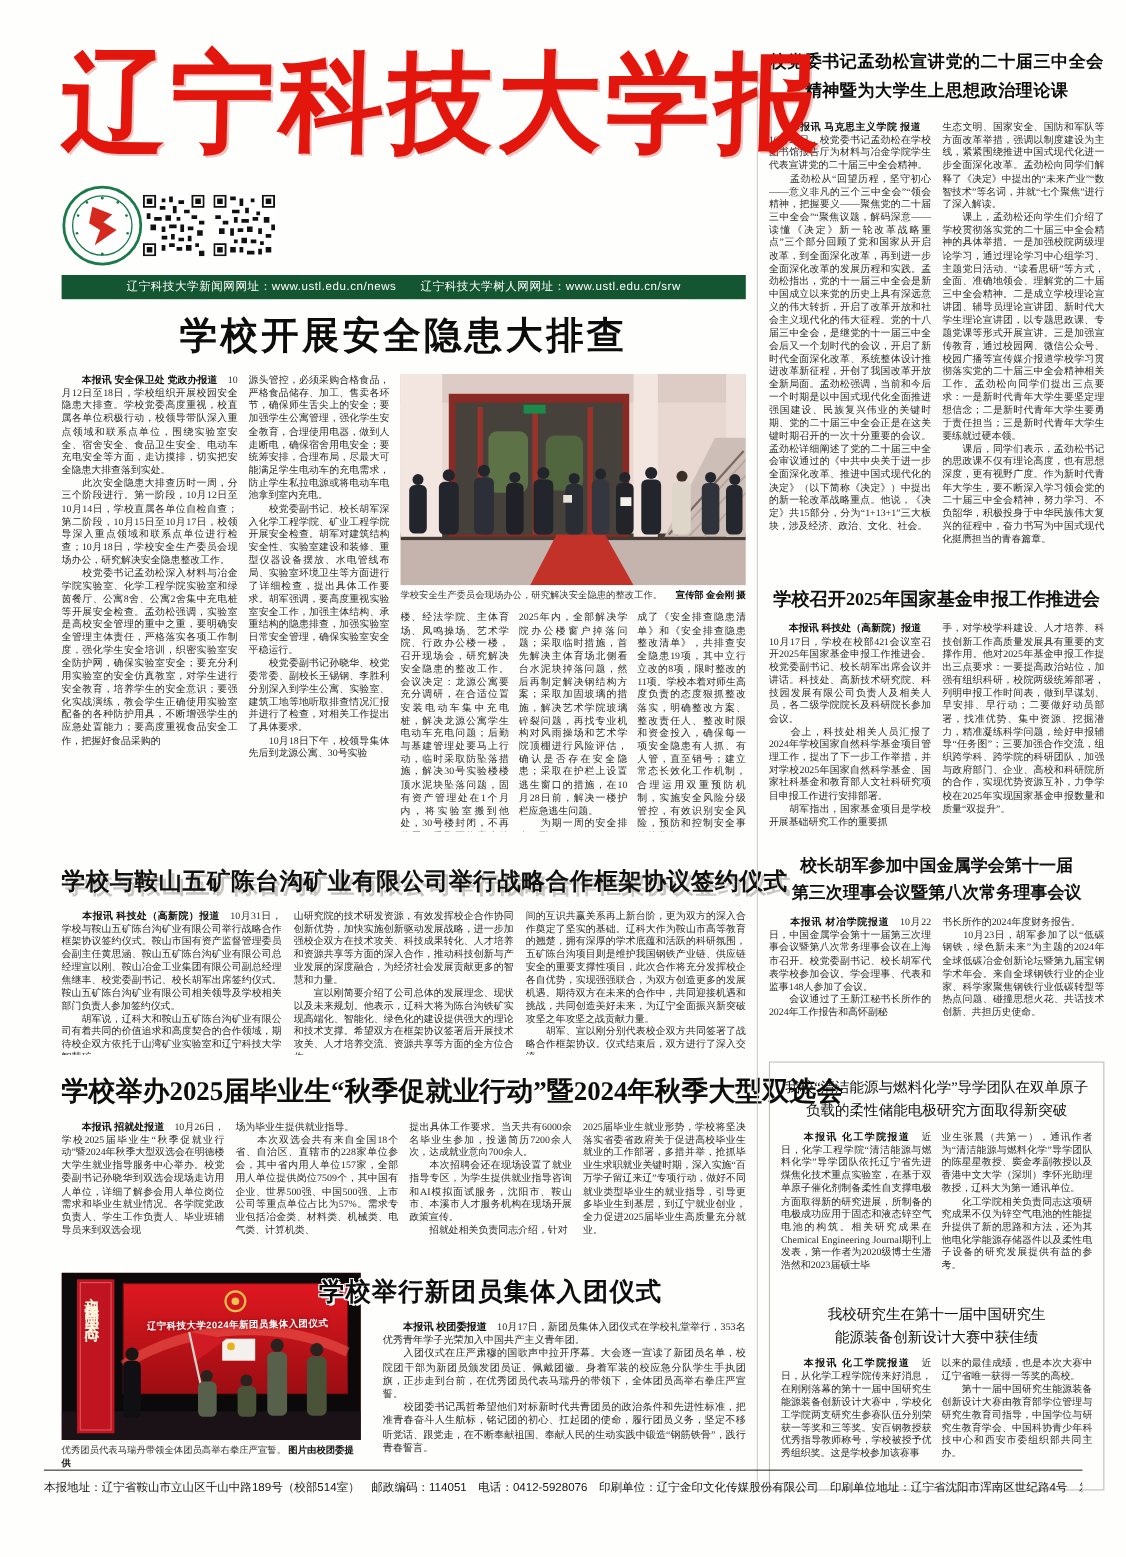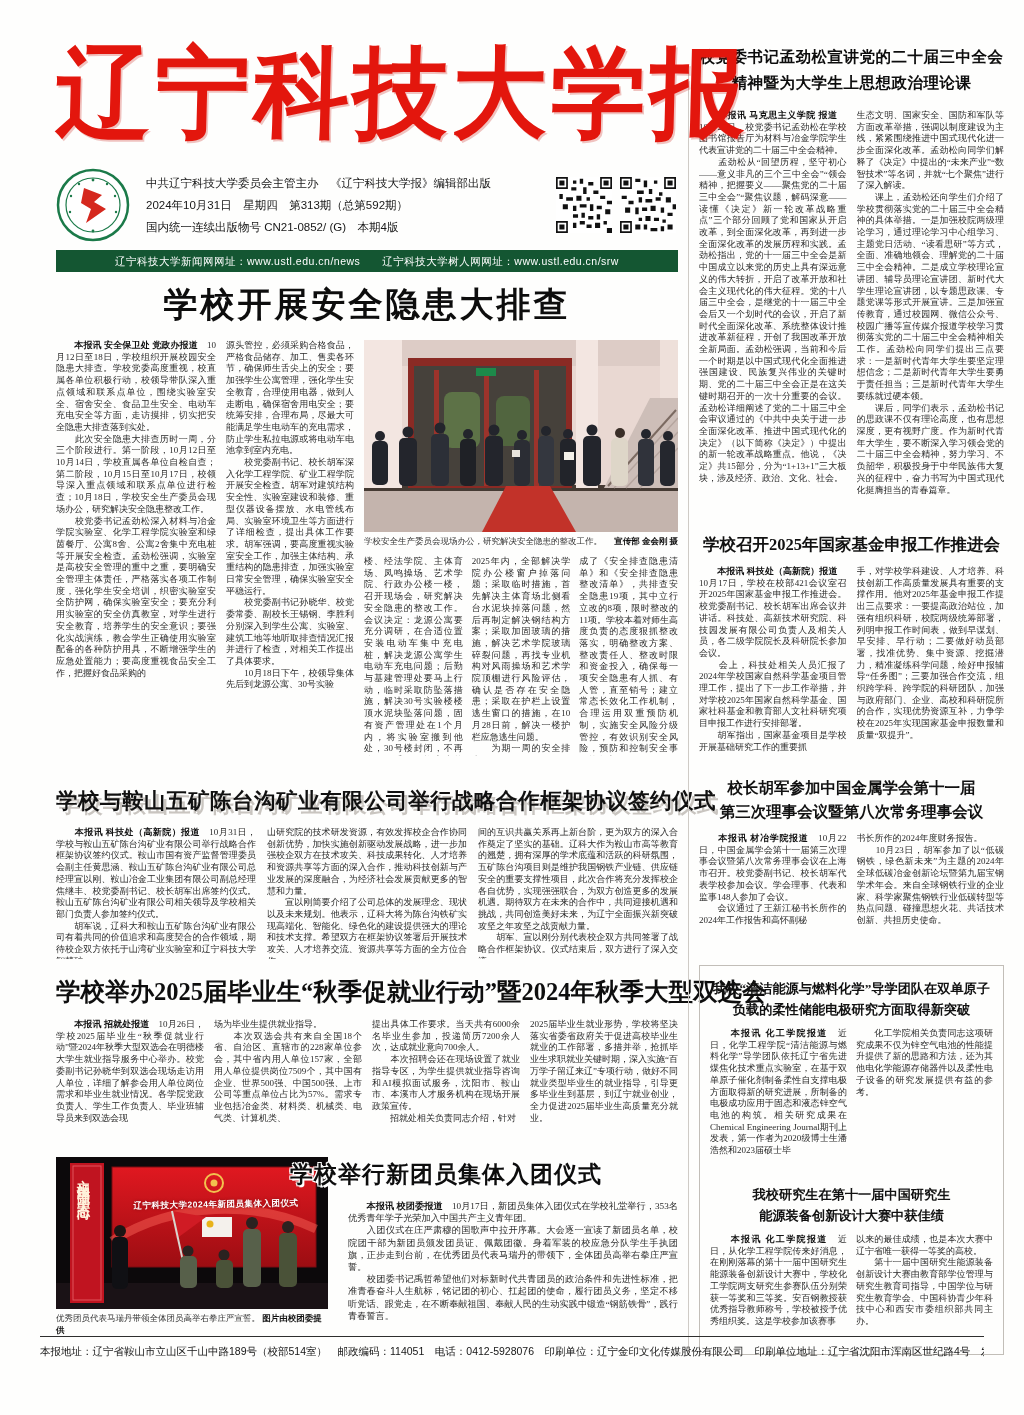--- a/index.html
+++ b/index.html
@@ -121,21 +121,21 @@
   .fund h2 { margin:0 0 10px 0; text-align:center; font-size:16.5px; font-weight:900; color:#111; white-space:nowrap; }
   .fund .cols { gap:10px; height:196px; }
   .fund .col { flex:1; }
 
   .metal { margin-top:14px; }
   .metal h2 { margin:0 0 9px 0; text-align:center; font-size:15.5px; font-weight:900; line-height:24px; color:#111; }
   .metal .cols { gap:10px; height:118px; }
   .metal .col { flex:1; }
 
   .rbox { margin-top:14px; border:1px solid #c2beb8; padding:10px 10px 8px 10px; }
-  .rbox h3 { margin:2px 0 8px 0; text-align:center; font-size:13.2px; font-weight:700; line-height:21px; color:#111; }
+  .rbox h3 { margin:2px 0 8px 0; text-align:center; font-size:13.2px; font-weight:400; line-height:21px; color:#111; }
   .rbox .cols { gap:9px; }
   .rbox .col { flex:1; }
   .ebody1 { height:142px; }
   .ebody2 { height:112px; }
   .rbox .sep { height:12px; }
 
   
   .footer {
     position:absolute; left:40px; right:40px; top:1336px;
     border-top:1.5px solid #2e2e2e; padding-top:8px;
@@ -161,25 +161,20 @@
               <path d="M28 20 L46 27 L38 34 L50 41 L30 55 L35 41 L25 35 Z" fill="#d5281e"></path>
               <circle cx="37" cy="12" r="1.4" fill="#1b7a49"></circle>
                 <circle cx="23" cy="16" r="1.2" fill="#1b7a49"></circle>
               <circle cx="51" cy="16" r="1.2" fill="#1b7a49"></circle>
                 <circle cx="15" cy="28" r="1.2" fill="#1b7a49"></circle>
               <circle cx="59" cy="28" r="1.2" fill="#1b7a49"></circle>
                 <circle cx="14" cy="44" r="1.2" fill="#1b7a49"></circle>
               <circle cx="60" cy="44" r="1.2" fill="#1b7a49"></circle>
                 <circle cx="37" cy="63" r="1.4" fill="#1b7a49"></circle>
             </svg>
-          </div>
-          <div class="info-lines">
-            <div>中共辽宁科技大学委员会主管主办　《辽宁科技大学报》编辑部出版</div>
-            <div>2024年10月31日　星期四　第313期（总第592期）</div>
-            <div>国内统一连续出版物号 CN21-0852/ (G)　本期4版</div>
           </div>
           <div class="qr-pair">
             <svg class="qr" viewBox="0 0 33 33">
               <rect width="33" height="33" fill="#fff"></rect>
               <path fill="#111" d="M0 0h7v7H0zM26 0h7v7h-7zM0 26h7v7H0z"></path>
               <path fill="#fff" d="M1 1h5v5H1zM27 1h5v5h-5zM1 27h5v5H1z"></path>
               <path fill="#111" d="M2 2h3v3H2zM28 2h3v3h-3zM2 28h3v3H2zM10 2h2v2h-2zM14 1h2v3h-2zM19 3h3v2h-3zM9 6h3v2H9zM16 6h2v4h-2zM22 8h3v2h-3zM2 10h2v3H2zM6 12h4v2H6zM12 11h3v3h-3zM18 12h2v2h-2zM26 11h3v2h-3zM30 14h3v2h-3zM4 16h3v3H4zM10 17h2v3h-2zM14 16h4v2h-4zM20 16h2v4h-2zM24 17h3v2h-3zM29 19h3v3h-3zM10 22h3v2h-3zM15 21h2v3h-2zM19 23h3v2h-3zM24 22h2v3h-2zM10 27h2v3h-2zM14 26h3v2h-3zM18 28h3v2h-3zM23 27h3v3h-3zM28 26h2v2h-2zM30 30h3v3h-3z"></path>
             </svg>
             <svg class="qr" viewBox="0 0 33 33">
               <rect width="33" height="33" fill="#fff"></rect>
@@ -436,20 +431,21 @@
         <div>
           <h3>
             <span>我校“清洁能源与燃料化学”导学团队在双单原子</span><br>
             <span>负载的柔性储能电极研究方面取得新突破</span>
           </h3>
           <div class="cols ebody1">
             <div class="col">
                 <p class="para"><b>　　本报讯 化工学院报道</b>　近日，化学工程学院“清洁能源与燃料化学”导学团队依托辽宁省先进煤焦化技术重点实验室，在基于双单原子催化剂制备柔性自支撑电极方面取得新的研究进展，所制备的电极成功应用于固态和液态锌空气电池的构筑。相关研究成果在Chemical Engineering Journal期刊上发表，第一作者为2020级博士生潘浩然和2023届硕士毕</p>
               </div>
             <div class="col">
+                <p class="para">业生张晨（共第一），通讯作者为“清洁能源与燃料化学”导学团队的陈星星教授、窦金孝副教授以及香港中文大学（深圳）李怀光助理教授，辽科大为第一通讯单位。</p>
                 <p class="para">　　化工学院相关负责同志这项研究成果不仅为锌空气电池的性能提升提供了新的思路和方法，还为其他电化学能源存储器件以及柔性电子设备的研究发展提供有益的参考。</p>
               </div>
           </div>
         </div>
         <div class="sep"></div>
         <div>
           <h3>
             <span>我校研究生在第十一届中国研究生</span><br>
             <span>能源装备创新设计大赛中获佳绩</span>
           </h3>

